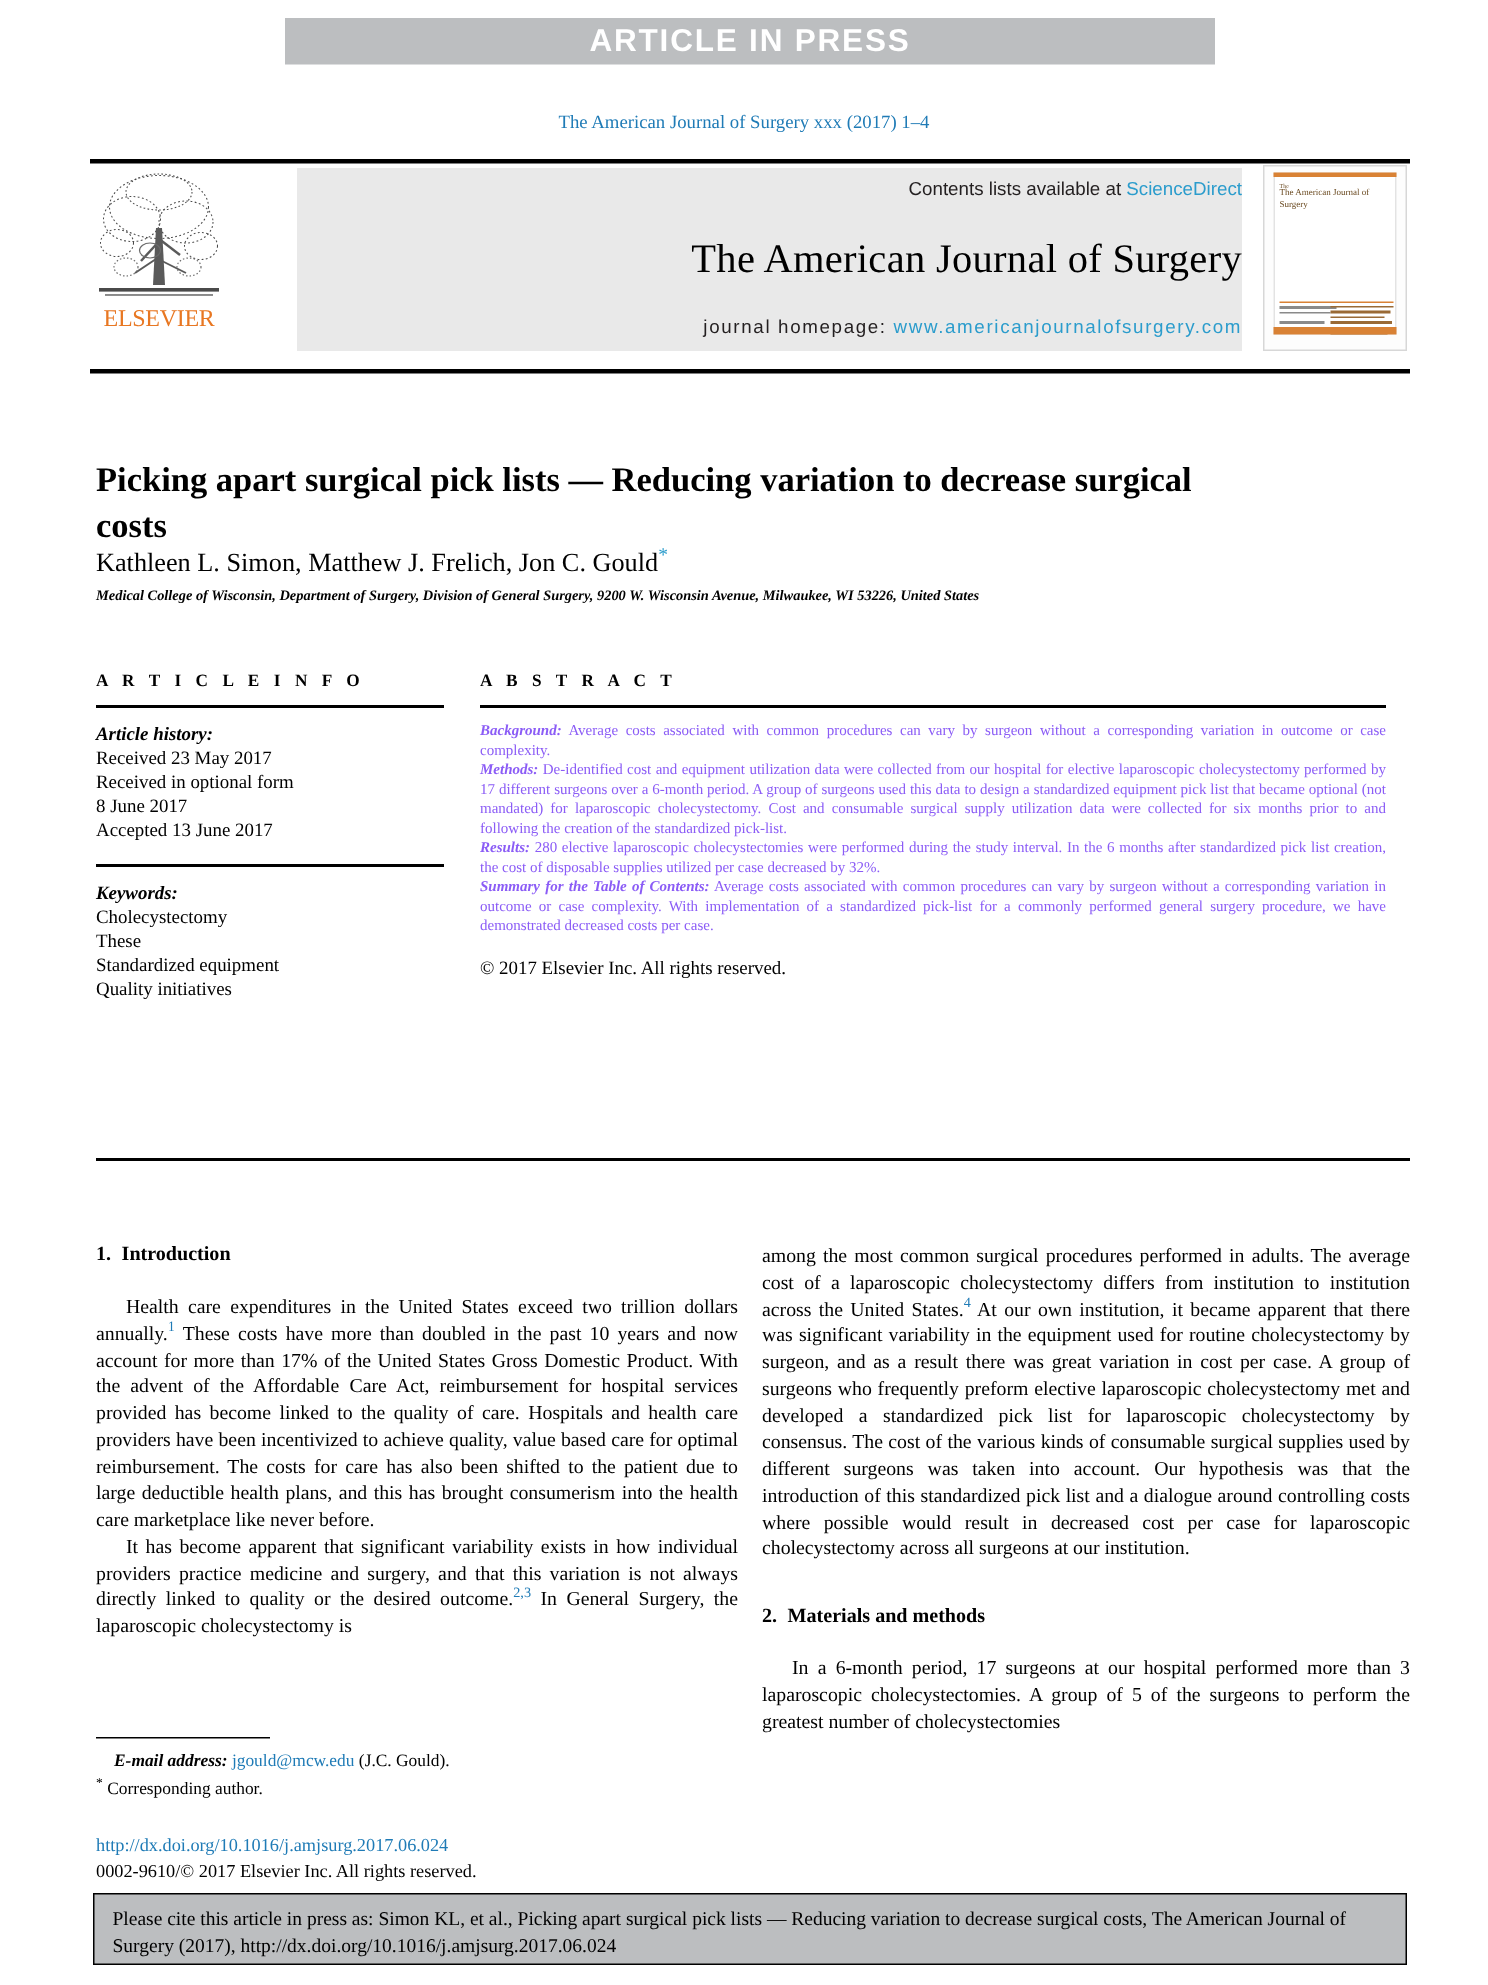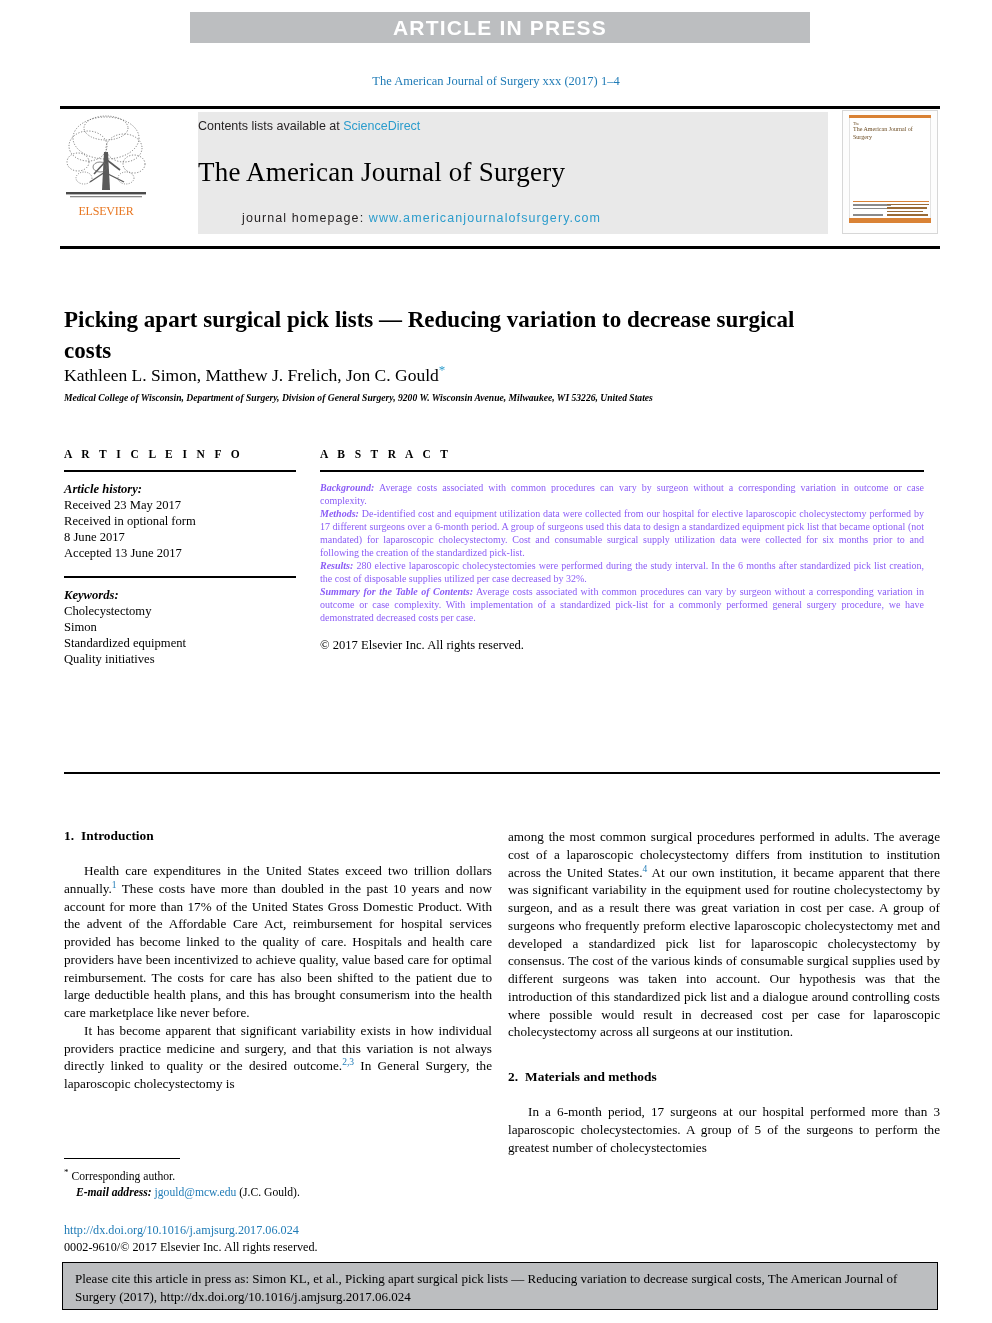--- a/index.html
+++ b/index.html
@@ -78,34 +78,34 @@
     width: 84px;
     height: 94px;
   }
   .elsevier-word {
     position: absolute;
     left: 0;
     top: 92px;
     width: 84px;
     text-align: center;
     font-family: "Liberation Serif", serif;
-    font-size: 12px;
+    font-size: 16px;
     letter-spacing: -0.2px;
     color: #E87722;
   }
   .sd-panel {
     position: absolute;
     left: 138px;
     top: 6px;
     width: 630px;
     height: 122px;
     background: #e9e9e9;
     display: flex;
     flex-direction: column;
-    align-items: flex-start;
+    align-items: flex-end;
     justify-content: space-between;
     padding: 7px 0 9px 0;
     box-sizing: border-box;
   }
   .sd-contents {
     font-family: "Liberation Sans", sans-serif;
     font-size: 12.5px;
     color: #231f20;
   }
   .sd-contents .sd-link {
@@ -470,21 +470,21 @@
     <div class="info-label">Article history:</div>
     <div>Received 23 May 2017</div>
     <div>Received in optional form</div>
     <div>8 June 2017</div>
     <div>Accepted 13 June 2017</div>
   </div>
   <div class="info-sep"></div>
   <div class="info-block">
     <div class="info-label">Keywords:</div>
     <div>Cholecystectomy</div>
-    <div>Simon</div>
+    <div>These</div>
     <div>Standardized equipment</div>
     <div>Quality initiatives</div>
   </div>
 </div>
 
 <div class="abs-col">
   <div class="col-heading">A B S T R A C T</div>
   <div class="col-rule"></div>
   <div class="abs-body">
     <p><span class="abs-label">Background:</span><span> Average costs associated with common procedures can vary by surgeon without a corresponding variation in outcome or case complexity.</span></p>
@@ -509,28 +509,28 @@
   <p class="body-p cont"><span>among the most common surgical procedures performed in adults. The average cost of a laparoscopic cholecystectomy differs from institution to institution across the United States.</span><sup class="ref">4</sup><span> At our own institution, it became apparent that there was significant variability in the equipment used for routine cholecystectomy by surgeon, and as a result there was great variation in cost per case. A group of surgeons who frequently preform elective laparoscopic cholecystectomy met and developed a standardized pick list for laparoscopic cholecystectomy by consensus. The cost of the various kinds of consumable surgical supplies used by different surgeons was taken into account. Our hypothesis was that the introduction of this standardized pick list and a dialogue around controlling costs where possible would result in decreased cost per case for laparoscopic cholecystectomy across all surgeons at our institution.</span></p>
   <div class="sec-gap"></div>
   <div class="sec-heading">
     <span class="num">2.</span><span>Materials and methods</span>
   </div>
   <p class="body-p">In a 6-month period, 17 surgeons at our hospital performed more than 3 laparoscopic cholecystectomies. A group of 5 of the surgeons to perform the greatest number of cholecystectomies</p>
 </div>
 
 <div class="footnote">
   <div class="footnote-rule"></div>
-  <div class="footnote-line">
-    <span class="footnote-star">*</span><span>Corresponding author.</span>
-  </div>
   <div class="footnote-line fn-indent">
     <span class="fn-italic">E-mail address:</span>
     <span class="link-blue">jgould@mcw.edu</span>
     <span>(J.C. Gould).</span>
   </div>
+  <div class="footnote-line">
+    <span class="footnote-star">*</span><span>Corresponding author.</span>
+  </div>
 </div>
 
 <div class="doi-block">
   <div class="doi-link">http://dx.doi.org/10.1016/j.amjsurg.2017.06.024</div>
   <div>0002-9610/© 2017 Elsevier Inc. All rights reserved.</div>
 </div>
 
 <div class="cite-box">
   <div class="cite-text">Please cite this article in press as: Simon KL, et al., Picking apart surgical pick lists — Reducing variation to decrease surgical costs, The American Journal of Surgery (2017), http://dx.doi.org/10.1016/j.amjsurg.2017.06.024</div>
 </div>

